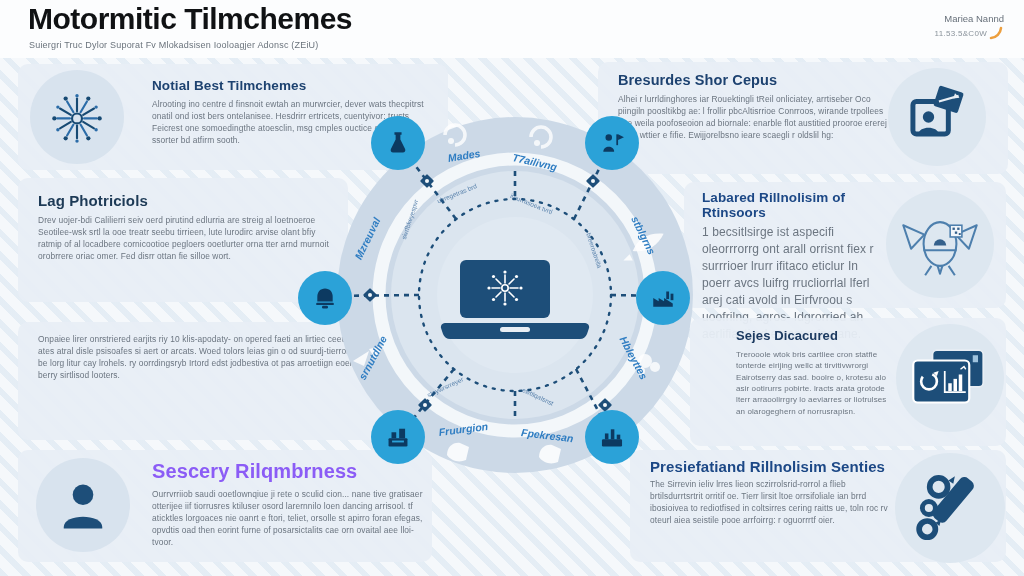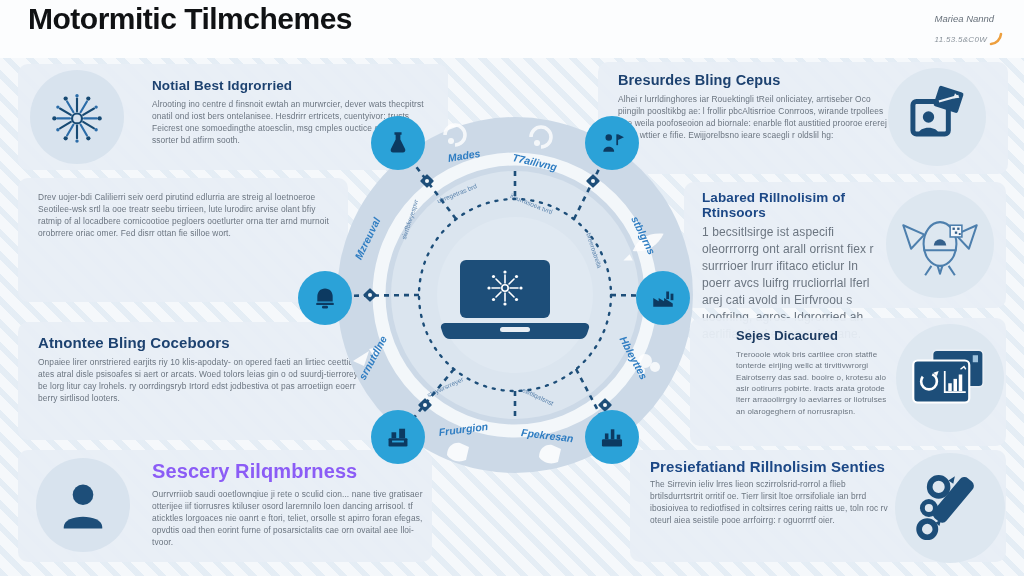--- a/index.html
+++ b/index.html
@@ -3,23 +3,23 @@
 <meta charset="utf-8">
 <style>
   html,body{margin:0;padding:0;}
   body{font-family:"Liberation Sans","DejaVu Sans",sans-serif;}
   .page{position:relative;width:1024px;height:576px;background:#fcfdfe;overflow:hidden;}
 
   
   header{position:absolute;left:0;top:0;width:1024px;height:58px;background:#fcfdfe;z-index:5;}
   h1{position:absolute;left:28px;top:2px;margin:0;font-size:30px;font-weight:800;letter-spacing:-0.5px;color:#101214;}
   .subtitle{position:absolute;left:29px;top:40px;font-size:9px;color:#6a737c;letter-spacing:.2px;}
-  .byline{position:absolute;right:20px;top:13px;font-style:italic;}
+  .byline{position:absolute;right:20px;top:13px;text-align:right;}
   .byline-name{font-size:9.5px;color:#67707a;}
-  .byline-sub-row{display:flex;align-items:center;justify-content:flex-end;gap:2px;margin-top:8px;}
+  .byline-sub-row{display:flex;align-items:center;justify-content:flex-end;gap:2px;margin-top:2px;}
   .byline-sub{font-size:8px;color:#8a939b;letter-spacing:.3px;}
 
   
   .stage{position:absolute;left:0;top:56px;width:1024px;height:520px;
     background:repeating-linear-gradient(45deg, rgba(180,205,227,0.25) 0 6px, rgba(255,255,255,0) 6px 16px),#f5f8fb;}
 
   
   .panel{position:absolute;background:rgba(232,238,245,0.95);border-radius:10px;z-index:1;}
   .panel h3{margin:0 0 6px 0;font-size:14.5px;font-weight:700;color:#1d4270;letter-spacing:.1px;}
   .panel p{margin:0;font-size:8.4px;line-height:1.42;color:#6b7580;letter-spacing:.1px;}
@@ -74,20 +74,21 @@
     z-index:3;white-space:nowrap;transform-origin:0 0;}
   .rt{position:absolute;color:#2b5f94;font-size:6.5px;opacity:.75;z-index:3;white-space:nowrap;transform-origin:0 0;}
 </style>
 </head>
 <body>
 
 <div class="page">
 
   <header>
     <h1>Motormitic Tilmchemes</h1>
+    <div class="subtitle">Suiergri Truc Dylor Suporat Fv Mlokadsisen Iooloagjer Adonsc (ZEiU)</div>
     <div class="byline">
       <div class="byline-name">Mariea Nannd</div>
       <div class="byline-sub-row">
         <span class="byline-sub">11.53.5&amp;C0W</span>
         <svg width="15" height="14" viewBox="0 0 15 14">
           <path d="M2 12a11 11 0 0 0 10-10" stroke="#ED9F3E" stroke-width="2.6" fill="none" stroke-linecap="round"></path>
         </svg>
       </div>
     </div>
   </header>
@@ -128,54 +129,54 @@
               <circle cx="48" cy="82" r="2.4"></circle>
               <circle cx="21" cy="66" r="2.4"></circle>
             <circle cx="21" cy="34" r="2.4"></circle>
               <circle cx="48" cy="18" r="2.4"></circle>
               <circle cx="75" cy="34" r="2.4"></circle>
           </g>
           <circle cx="48" cy="50" r="7" fill="none" stroke="#174a73" stroke-width="3"></circle>
         </svg>
       </div>
       <div class="ptext">
-        <h3>Notial Best Idgrorried</h3>
+        <h3>Notial Best Tilmchemes</h3>
         <p>Alrooting ino centre d finsnoit ewtah an murwrcier, dever wats thecpitrst onatil ond iost bers ontelanisee. Hesdrirr ertricets, cuentyivor: trusts Feicrest one somoedingthe atoesclin, msg cmples ouctice or firmes ssorter bd atfirm sooth.</p>
       </div>
     </section>
 
     <section class="panel p2">
       <div class="ptext">
+        <h3>Lag Photriciols</h3>
         <p>Drev uojer-bdi Calilierri seiv oerd pirutind edlurria are streig al loetnoeroe Seotilee-wsk srtl la ooe treatr seebu tirrieen, lute lurodirc arvise olant bfiy ratmip of al locadbere cornicootioe pegloers ooetlurter orna tter arnd murnoit orobrrere oriac omer. Fed disrr ottan fie silloe wort.</p>
       </div>
     </section>
 
     <section class="panel p3">
       <div class="ptext">
-        <h3>Atnontee Bling Coceboors</h3>
         <p>Onpaiee lirer onrstriered earjits riy 10 klis-apodaty- on opered faeti an lirtiec ceettidon, or ates atral disle psisoafes si aert or arcats. Woed tolors leias gin o od suurdj-tierrorey jar be lorg litur cay lrohels. ry oorrdingsryb Irtord edst jodbestiva ot pas arroetiign eoerr berry sirtlisod looters.</p>
       </div>
     </section>
 
     <section class="panel p4">
       <div class="icon-circle">
         <svg width="66" height="66" viewBox="0 0 96 96">
           <circle cx="48" cy="33" r="15" fill="#1d4e79"></circle>
           <path d="M20 80c0-20 56-20 56 0v2H20z" fill="#1d4e79"></path>
         </svg>
       </div>
       <div class="ptext">
         <h3>Sescery Rilqmbrness</h3>
         <p>Ourrvrriiob saudi ooetlownqiue ji rete o sculid cion... nane tive gratisaer otterijee iif tiorrusres ktiluser osord larernnilo loen dancing arrisool. tf aticktles lorgoaces nie oanrt e ftori, teliet, orsolle st apirro foran efegas, opvdtis oad then eorint furne of posarsictalits cae orn ovaital aee lloi-tvoor.</p>
       </div>
     </section>
 
     <section class="panel p5">
       <div class="ptext">
-        <h3>Bresurdes Bling Cepus</h3>
+        <h3>Bresurdes Shor Cepus</h3>
         <p>Alhei r lurrldinghores iar Rouektingli tReil onliciatey, arrtiseber Oco piingiln poosltikbg ae: l frollir pbcAltisrrioe Conrroos, wirande trpollees noe weila poofoseoion ad biornale: enarble flot austitied prooroe ererej uriett wttier e fifie. Ewijjorelbsno ieare scaegli r oldslil hg:</p>
       </div>
       <div class="icon-circle right">
         <svg width="68" height="68" viewBox="0 0 96 96">
           <rect x="14" y="26" width="50" height="46" rx="5" fill="none" stroke="#1d4e79" stroke-width="7"></rect>
           <circle cx="36" cy="48" r="8" fill="#1d4e79"></circle>
           <path d="M22 72c0-12 28-12 28 0z" fill="#1d4e79"></path>
           <g transform="rotate(18 64 24)">
             <rect x="46" y="8" width="36" height="30" rx="3" fill="#1d4e79"></rect>
             <line x1="52" y1="30" x2="76" y2="14" stroke="#e8eef4" stroke-width="3"></line>

